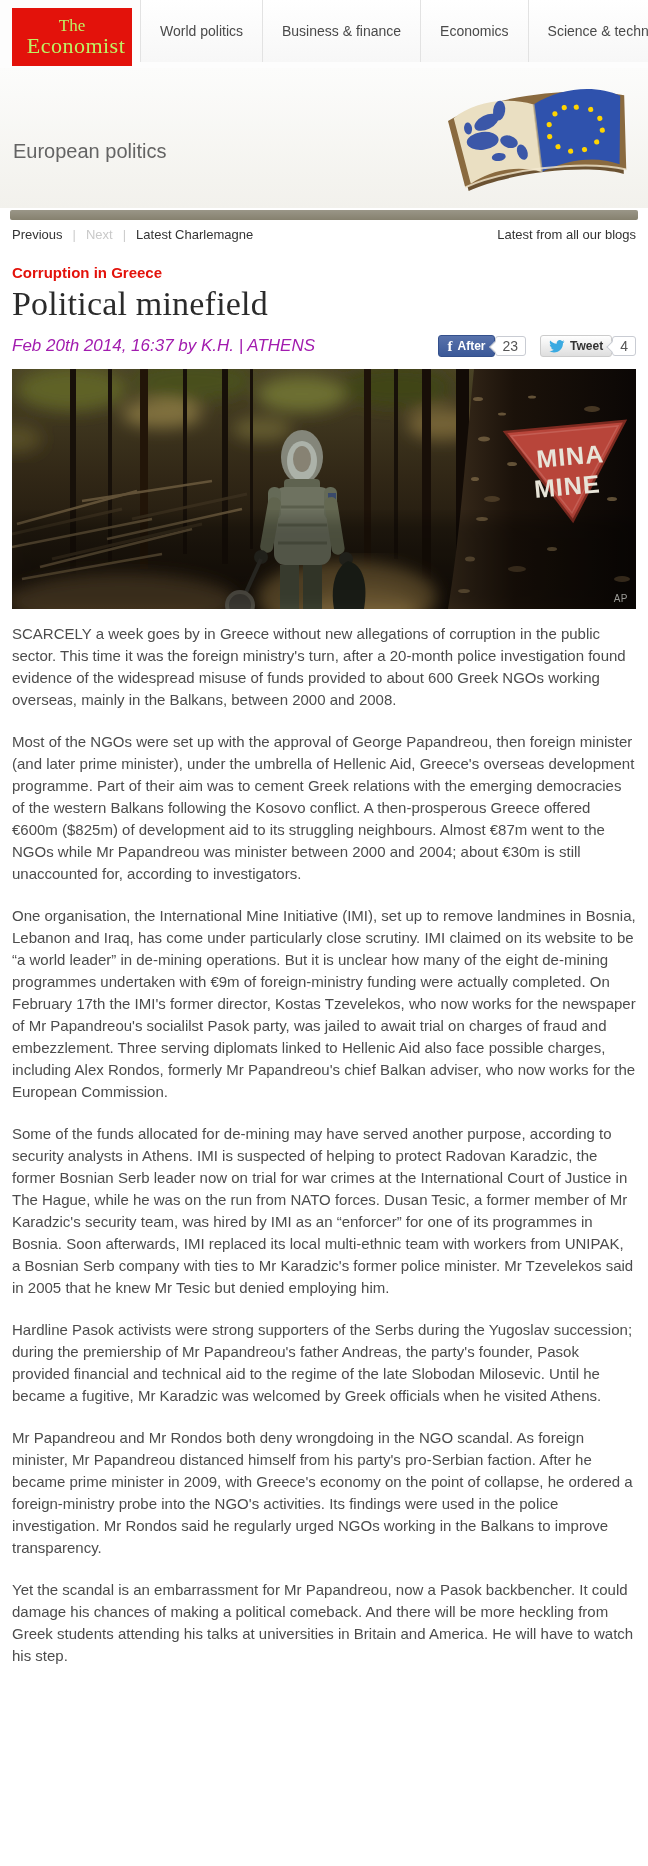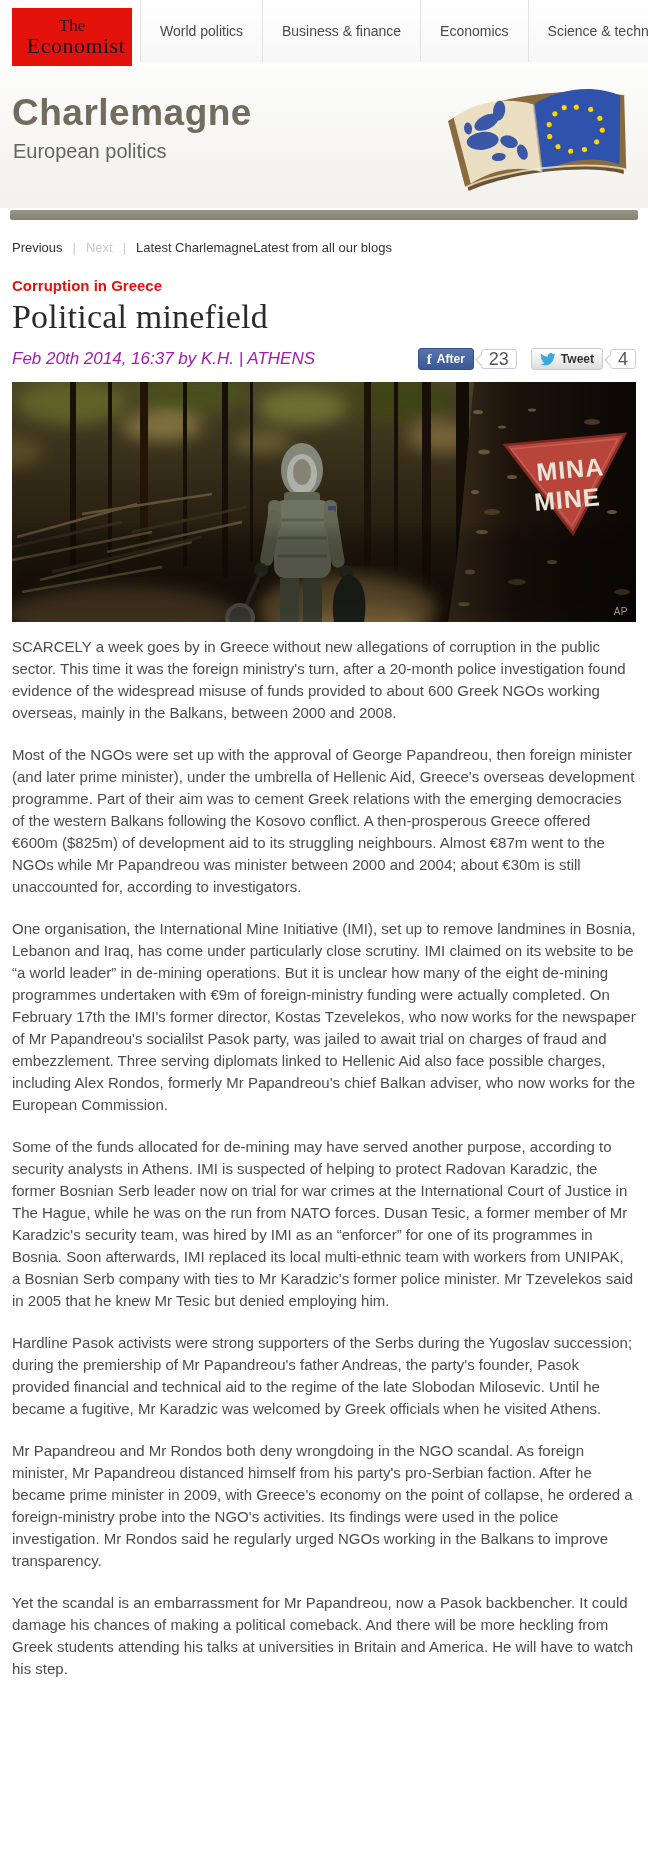--- a/index.html
+++ b/index.html
@@ -7,21 +7,21 @@
   body {
     width:648px; height:1866px; overflow:hidden;
     font-family:"Liberation Sans", sans-serif;
     color:#4c4c4c; position:relative;
   }
 
   
   .site-header { height:68px; position:relative; background:#fdfdfd; white-space:nowrap; }
   .logo {
     position:absolute; left:12px; top:8px; width:120px; height:58px;
-    background:#e3120b; color:#0f172a; text-align:center;
+    background:#e3120b; color:#bef264; text-align:center;
     font-family:"Liberation Serif", serif; cursor:pointer;
     display:flex; flex-direction:column; justify-content:center; line-height:1.05;
   }
   .logo .l1 { font-size:17px; }
   .logo .l2 { font-size:22px; letter-spacing:.5px;margin-left:8px; }
   .main-nav { position:absolute; left:140px; top:0; right:0; height:62px; display:flex; align-items:stretch; }
   .main-nav .nav-item {
     display:flex; align-items:center; padding:15px 19px; font-size:14px; color:#4a4a4a;
     border-right:1px solid #e2e2e2; cursor:pointer; background:linear-gradient(#fff,#f7f7f7);
   }
@@ -31,21 +31,21 @@
   .banner { height:140px; position:relative; background:linear-gradient(#fcfcfb,#f2f1ec); }
   .banner h1 {
     position:absolute; left:12px; top:24px; font-size:37px; font-weight:bold;
     color:#716c5e; letter-spacing:.5px;
   }
   .banner .subtitle { position:absolute; left:13px; top:72px; font-size:20px; color:#646464; }
   .book-illo { position:absolute; right:6px; top:8px; }
 
   
   .divider-bar { height:10px; margin:2px 10px 0 10px; background:linear-gradient(#9a9688,#86816f); border-radius:2px; }
-  .blog-nav { display:flex; padding:20px 12px 5px 12px; font-size:13px; color:#333; }
+  .blog-nav { display:flex; justify-content:space-between; padding:7px 12px 5px 12px; font-size:13px; color:#333; }
   .blog-nav .left { display:flex; gap:10px; align-items:center; }
   .blog-nav .sep { color:#ccc; }
   .blog-nav .link { cursor:pointer; color:#333; }
   .blog-nav .disabled { color:#c9c9c9; cursor:default; }
 
   
   .article { padding:0 12px; }
   .section-label { margin-top:17px; font-size:15px; font-weight:bold; color:#e3120b; }
   .article h2 {
     margin-top:4px; font-family:"Liberation Serif", serif; font-weight:400;
@@ -56,22 +56,22 @@
 
   .social { display:flex; align-items:center; gap:14px; }
   .fb-group, .tw-group { display:flex; align-items:center; }
   .btn-like {
     display:flex; align-items:center; gap:5px; height:22px; padding:0 8px;
     background:linear-gradient(#5872ab,#3b5998); border:1px solid #34508c; border-radius:3px;
     color:#fff; font-size:12px; font-weight:bold; cursor:pointer;
   }
   .fb-f { font-family:"Liberation Serif", serif; font-size:15px; font-weight:bold; }
   .count-bubble {
-    position:relative; height:20px; margin-left:7px; padding:0 7px; background:#fff;
-    border:1px solid #c9ccd3; border-radius:3px; font-size:18px; color:#555;
+    position:relative; height:20px; margin-left:0; padding:0 7px; background:#fff;
+    border:1px solid #c9ccd3; border-radius:3px; font-size:14px; color:#555;
     display:flex; align-items:center; cursor:pointer;
   }
   .count-bubble::before {
     content:""; position:absolute; left:-5px; top:6px; width:7px; height:7px;
     background:#fff; border-left:1px solid #c9ccd3; border-bottom:1px solid #c9ccd3;
     transform:rotate(45deg);
   }
   .btn-tweet {
     display:flex; align-items:center; gap:5px; height:22px; padding:0 8px;
     background:linear-gradient(#fff,#dedede); border:1px solid #ccc; border-radius:3px;
@@ -95,21 +95,20 @@
   <div class="main-nav">
     <div class="nav-item">World politics</div>
     <div class="nav-item">Business &amp; finance</div>
     <div class="nav-item">Economics</div>
     <div class="nav-item">Science &amp; technology</div>
 
   </div>
 </div>
 
 <div class="banner">
-  <h1>Charlemagne</h1>
   <div class="subtitle">European politics</div>
 
   <svg class="book-illo" width="205" height="128" viewBox="0 0 205 128">
     <g transform="rotate(-7 102 64)">
       <path d="M16,38 C60,18 145,18 190,34 L182,108 C142,92 62,94 26,106 Z" fill="#6b5232"></path>
       <path d="M14,34 C58,14 146,14 192,30 L185,104 C143,88 60,90 23,102 Z" fill="#8a6a3f"></path>
       <path d="M101,28 C72,16 40,19 20,32 L29,99 C52,88 76,86 101,96 Z" fill="#eadfc2"></path>
       <path d="M101,28 C130,14 166,16 188,30 L179,98 C156,86 128,87 101,96 Z" fill="#2f52ad"></path>
 
       <g fill="#3b57a8">

